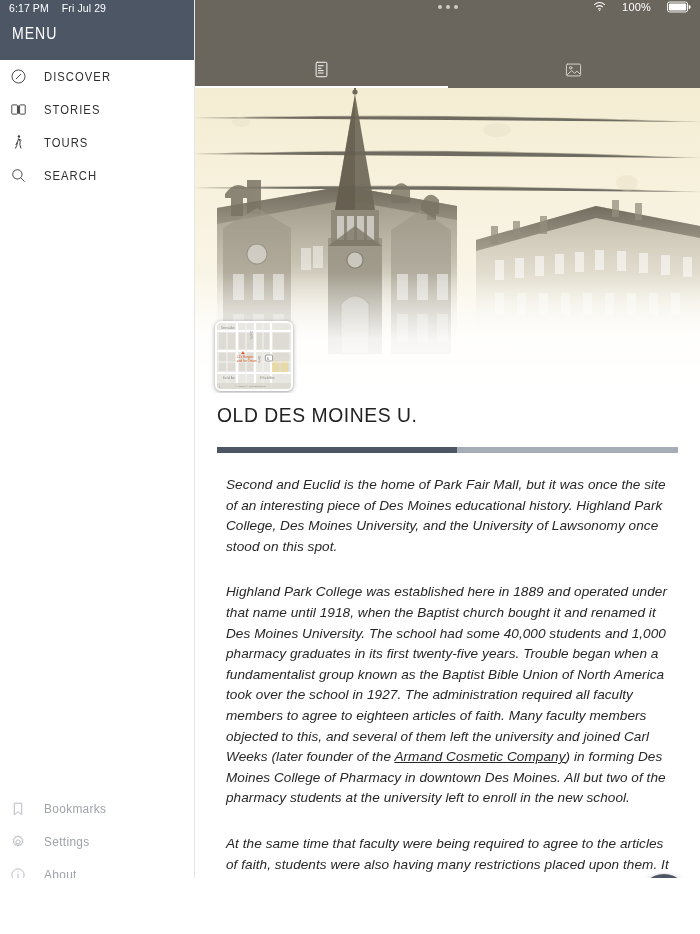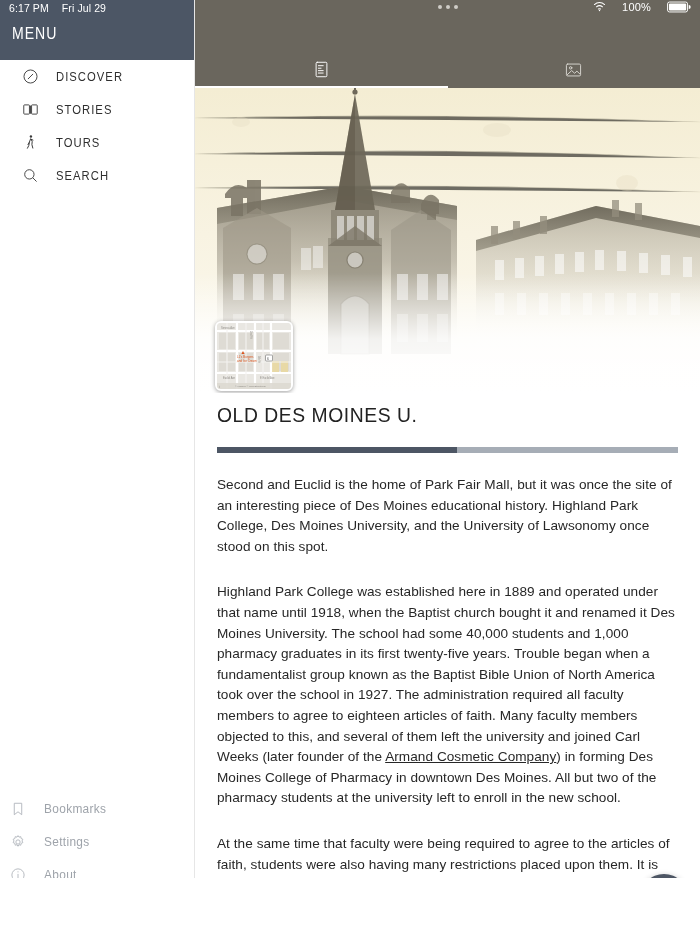--- a/index.html
+++ b/index.html
@@ -27,21 +27,21 @@
     position:absolute;left:9px;top:2px;font-size:10.5px;letter-spacing:.1px;
     color:#ffffff;white-space:nowrap;
   }
   .sb-status .dt{margin-left:10px;}
   .sb-menu{
     position:absolute;left:12px;top:25px;font-size:16px;letter-spacing:1.1px;
     font-weight:400;color:#ffffff;
     font-family:"Liberation Sans Narrow","Liberation Sans",sans-serif;
     transform:scaleX(.88);transform-origin:left center;
   }
-  .nav-top{position:absolute;left:12px;top:60px;width:195px;}
+  .nav-top{position:absolute;left:0;top:60px;width:195px;}
   .nav-bottom{position:absolute;left:0;bottom:10px;width:195px;text-align:center;}
   .nav-item{
     display:flex;align-items:center;height:33px;padding-left:10px;
     box-sizing:border-box;cursor:pointer;
   }
   .nav-icon{
     width:34px;display:flex;align-items:center;justify-content:flex-start;
     flex:0 0 34px;
   }
   .nav-label{
@@ -138,23 +138,24 @@
   }
   .progress{
     position:relative;margin-top:20px;height:6px;width:100%;
     background:#a6adb6;border-radius:0;
   }
   .progress .fill{
     position:absolute;left:0;top:0;height:6px;background:#4d5664;
   }
   .body-copy{margin-top:22px;}
   .body-copy p{
-    margin:0 0 25px 0;
+    margin:0 0 25px 9px;
     font-size:13.6px;line-height:20.6px;color:#272727;letter-spacing:.05px;
     font-family:"Liberation Sans Narrow","Liberation Sans",sans-serif;
+    font-style:italic;
   }
   .body-copy a{color:#272727;text-decoration:underline;}
 
   
   .fab{
     position:absolute;right:12px;bottom:12px;width:48px;height:48px;
     border-radius:50%;background:#4d5664;display:flex;align-items:center;
     justify-content:center;box-shadow:0 2px 6px rgba(0,0,0,.3);cursor:pointer;
     z-index:9;
   }

